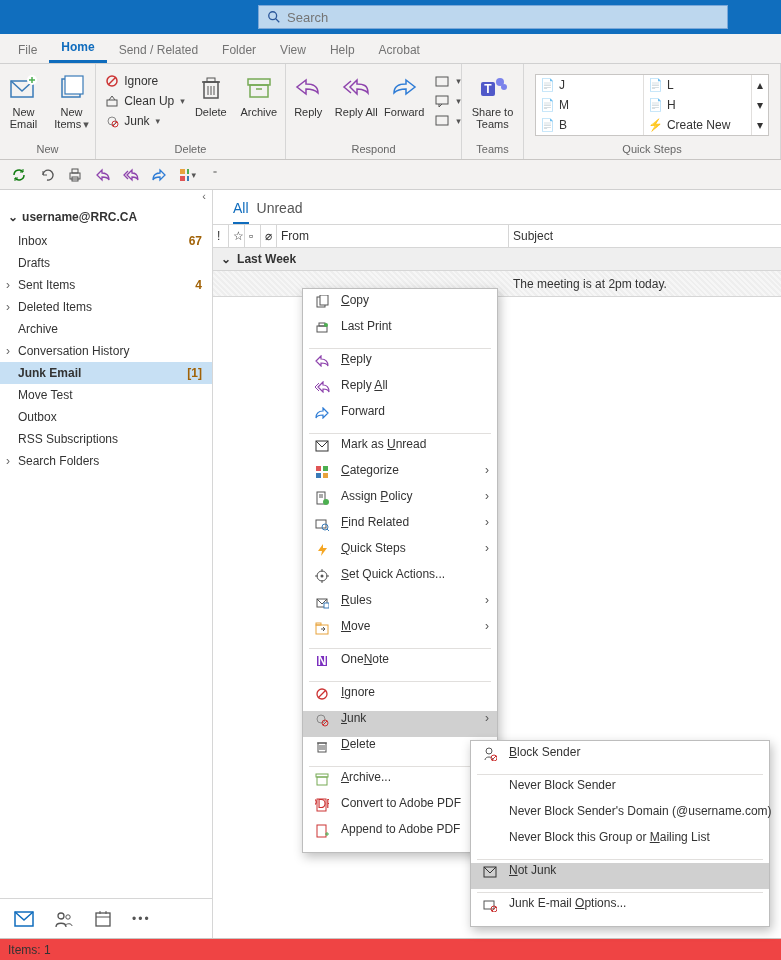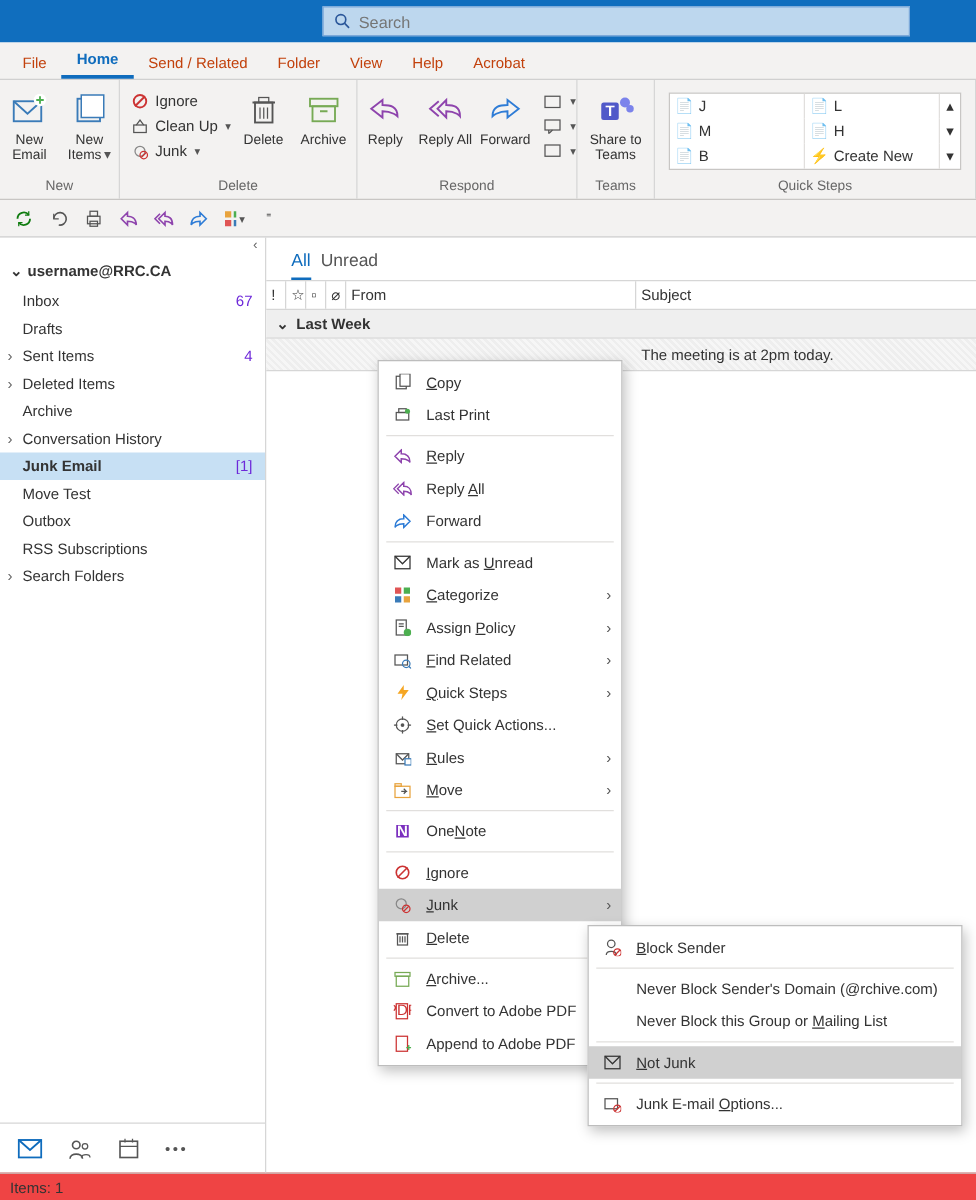--- a/index.html
+++ b/index.html
@@ -2,21 +2,21 @@
 <html><head>
 <meta charset="utf-8">
 <style>
 *{box-sizing:border-box;margin:0;padding:0;font-family:"Segoe UI",Arial,sans-serif;font-size:12px;color:#333}
 body{width:781px;height:960px;background:#fff;overflow:hidden;position:relative}
 .titlebar{height:34px;background:#106ebe;display:flex;align-items:center;padding:0 10px}
 .searchwrap{margin-left:248px;width:470px;height:24px;background:#bdd7ee;border:1px solid #7ba8d9;display:flex;align-items:center;padding:0 8px}
 .searchwrap input{flex:1;background:transparent;border:none;outline:none;color:#2b579a;font-size:13px}
 .searchwrap .sico{margin-right:6px;color:#2b579a}
 .menubar{height:30px;display:flex;align-items:flex-end;padding:0 6px;border-bottom:1px solid #d0d0d0;background:#f3f2f1}
-.mitem{padding:6px 12px 6px;color:#c2410c;cursor:default}
+.mitem{padding:6px 12px 6px;color:#737373;cursor:default}
 .mitem.active{color:#0f6cbd;border-bottom:3px solid #0f6cbd;font-weight:600}
 .ribbon{height:96px;display:flex;background:#f3f2f1;border-bottom:1px solid #c8c6c4}
 .rgroup{display:flex;flex-direction:column;align-items:center;border-right:1px solid #d6d6d6;padding:4px 8px 0}
 .rgroup .body{flex:1;display:flex;align-items:flex-start}
 .rgroup .lbl{font-size:11px;color:#666;padding:2px 0 4px;text-align:center;width:100%}
 .bigbtn{display:flex;flex-direction:column;align-items:center;width:48px;padding-top:4px;gap:2px}
 .bigbtn .glyph{width:32px;height:32px;display:flex;align-items:center;justify-content:center}
 .bigbtn span{font-size:11px;text-align:center;line-height:12px}
 .stackbtns{display:flex;flex-direction:column;gap:2px;margin-left:4px}
 .stackbtns .srow{display:flex;align-items:center;gap:4px;padding:1px 2px;font-size:11px;white-space:nowrap}
@@ -26,35 +26,35 @@
 .qsarrow{display:flex;align-items:center;justify-content:center;border-right:none}
 .qat{height:30px;background:#f3f2f1;border-bottom:1px solid #d0d0d0;display:flex;align-items:center;gap:10px;padding:0 10px}
 .qat .qi{width:18px;height:18px;display:flex;align-items:center;justify-content:center}
 .split{display:flex;height:calc(960px - 34px - 30px - 96px - 30px - 22px)}
 .navpane{width:213px;border-right:1px solid #d6d6d6;display:flex;flex-direction:column}
 .collapsebar{height:14px;text-align:right;padding-right:6px;color:#666;font-size:11px}
 .acct{padding:6px 8px;font-weight:600;display:flex;align-items:center;gap:4px}
 .folders{flex:1;overflow:auto}
 .frow{display:flex;align-items:center;justify-content:space-between;padding:4px 10px 4px 18px}
 .frow .fn{white-space:nowrap}
-.frow .ct{color:#6d28d9;font-weight:400}
+.frow .ct{color:#a16207;font-weight:700}
 .frow.sel{background:#c7e0f4;font-weight:700}
 .navbtm{height:40px;border-top:1px solid #d6d6d6;display:flex;align-items:center;gap:20px;padding:0 14px;color:#0f6cbd}
 .listpane{flex:1;display:flex;flex-direction:column;position:relative}
 .tabs{display:flex;gap:8px;padding:10px 20px 0}
 .tab{font-size:14px;color:#555;padding-bottom:6px}
 .tab.active{color:#0f6cbd;border-bottom:2px solid #0f6cbd}
 .colhdr{display:flex;align-items:center;border-top:1px solid #d6d6d6;border-bottom:1px solid #d6d6d6;height:24px;font-size:12px;color:#555}
 .colhdr .c{border-right:1px solid #d6d6d6;height:100%;display:flex;align-items:center;padding:0 4px}
 .grp{background:#efefef;border-bottom:1px solid #d6d6d6;padding:4px 8px;font-weight:600;display:flex;align-items:center;gap:6px;color:#555}
 .msgrow{display:flex;align-items:center;height:26px;background:repeating-linear-gradient(45deg,#eee,#eee 2px,#f6f6f6 2px,#f6f6f6 4px);border-bottom:1px solid #d6d6d6}
 .msgrow .subj{margin-left:300px}
 .statusbar{height:22px;background:#ef4444;border-top:1px solid #c8c6c4;display:flex;align-items:center;padding:0 8px;font-size:11px;color:#555}
 .ctx{position:absolute;background:#fff;border:1px solid #bdbdbd;box-shadow:2px 4px 10px rgba(0,0,0,.25);padding:4px 0;z-index:50}
-.ctx .ci{display:flex;align-items:center;height:26px;padding:0 24px 0 10px;gap:10px;white-space:nowrap;position:relative}
+.ctx .ci{display:flex;height:26px;padding:0 24px 0 10px;gap:10px;white-space:nowrap;position:relative}
 .ctx .ci .ic{width:18px;height:18px;display:flex;align-items:center;justify-content:center;flex:0 0 18px}
 .ctx .ci.hover{background:#d0d0d0}
 .ctx .ci.sub::after{content:"›";position:absolute;right:8px;color:#555}
 .ctx .sep{height:1px;background:#e1dfdd;margin:3px 6px}
 .ctx.sub2{left:470px;top:740px;width:300px}
 .und{text-decoration:underline}
 svg{display:block}
 .caret{font-size:9px;margin-left:2px;color:#555}
 </style>
 </head>
@@ -644,21 +644,25 @@
           <path d="M2 13 C2 9 10 9 10 13" fill="none" stroke="#555"></path>
           <circle cx="11" cy="11" r="3" fill="none" stroke="#c33"></circle>
           <line x1="9" y1="13" x2="13" y2="9" stroke="#c33"></line>
         </svg>
       </span>
       <span><span class="und">B</span>lock Sender</span>
     </div>
     <div class="sep"></div>
     <div class="ci">
       <span class="ic"></span>
-      <span>Never Block Sender's Domain (@rchive.com)</span>
+      <span>Never Block Sender</span>
+    </div>
+    <div class="ci">
+      <span class="ic"></span>
+      <span>Never Block Sender's Domain (@username.com)</span>
     </div>
     <div class="ci">
       <span class="ic"></span>
       <span>Never Block this Group or <span class="und">M</span>ailing List</span>
     </div>
     <div class="sep"></div>
     <div class="ci hover">
       <span class="ic">
         <svg width="14" height="12">
           <rect x="1" y="1" width="12" height="10" fill="none" stroke="#333"></rect>

